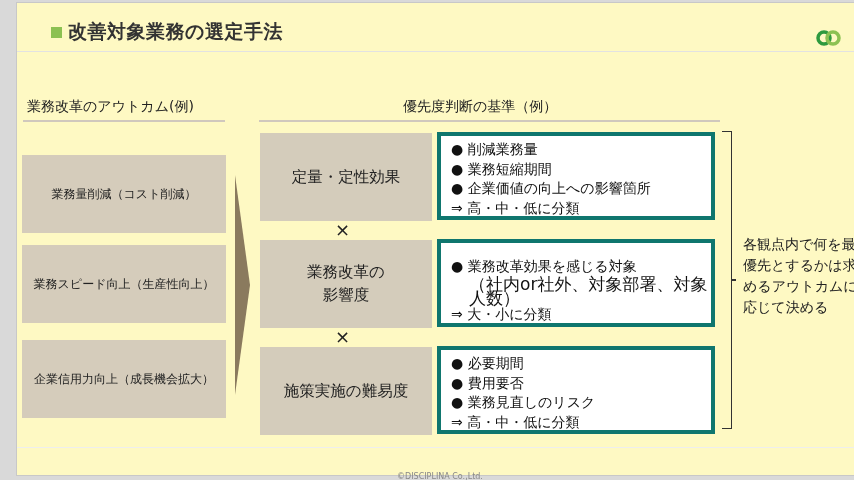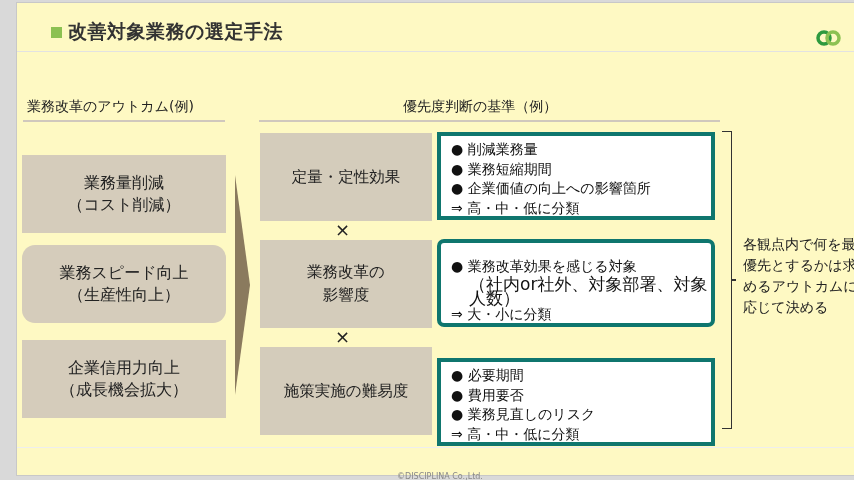--- a/index.html
+++ b/index.html
@@ -13,21 +13,21 @@
   .logo .txt { font-family: "DejaVu Serif", "Liberation Serif", serif; font-size: 15px; letter-spacing: 3px; color: #555; }
   .title-rule { position: absolute; left: 0; right: 0; top: 48px; height: 1px; background: #e2e2e2; }
   .intro { position: absolute; left: 33px; top: 51px; width: 790px; font-size: 12.5px; line-height: 21px; color: #333; }
   .intro .em { color: #c00000; font-weight: bold; }
   .hdr { position: absolute; font-size: 14px; color: #222; }
   .hdr-left { left: 10px; top: 95px; }
   .hdr-right { left: 386px; top: 95px; }
   .rule { position: absolute; height: 2px; background: #d0c8bd; }
   .rule-left { left: 6px; top: 117px; width: 202px; }
   .rule-right { left: 242px; top: 117px; width: 461px; }
-  .obox { position: absolute; left: 5px; width: 204px; height: 78px; background: #d5ccbb; display: flex; flex-direction: column; align-items: center; justify-content: center; font-size: 16px; line-height: 22px; color: #222; text-align: center; }
+  .obox { position: absolute; left: 5px; width: 204px; height: 78px; background: #d5ccbb; display: flex; flex-direction: row; align-items: center; justify-content: center; font-size: 12px; line-height: 22px; color: #222; text-align: center; }
   .chev { position: absolute; left: 218px; top: 172px; }
   .cbox { position: absolute; left: 243px; width: 172px; height: 88px; background: #d4ccbb; display: flex; flex-direction: column; align-items: center; justify-content: center; font-size: 15.5px; line-height: 23px; color: #222; text-align: center; }
   .dbox { position: absolute; left: 420px; width: 278px; height: 88px; border: 4px solid #0f766e; background: #fff; padding: 4px 0 0 10px; font-size: 14px; line-height: 19.5px; color: #111; }
   .dbox .sub { font-size: 17px; line-height: 14px; padding-left: 18px; }
   .times { position: absolute; left: 318px; font-size: 18px; line-height: 18px; color: #222; }
   .bracket { position: absolute; left: 705px; top: 128px; width: 10px; height: 298px; border-top: 1.5px solid #333; border-right: 1.5px solid #333; border-bottom: 1.5px solid #333; }
   .bracket .tick { position: absolute; left: 9px; top: 147px; width: 5px; height: 1.5px; background: #333; }
   .note { position: absolute; left: 726px; top: 231px; width: 120px; font-size: 14px; line-height: 21px; color: #222; }
   .foot-rule { position: absolute; left: 0; right: 0; top: 444px; height: 1px; background: #eeeeee; }
   .footer { position: absolute; left: 0; right: 0; top: 457px; text-align: center; font-size: 8px; color: #888; margin-top: 12px; }
@@ -54,21 +54,21 @@
 
   <div class="hdr hdr-left">業務改革のアウトカム(例)</div>
   <div class="rule rule-left"></div>
   <div class="hdr hdr-right">優先度判断の基準（例）</div>
   <div class="rule rule-right"></div>
 
   <div class="obox" style="top:152px;">
     <div>業務量削減</div>
     <div>（コスト削減）</div>
   </div>
-  <div class="obox" style="top:242px;border-radius:13px;">
+  <div class="obox" style="top:242px;">
     <div>業務スピード向上</div>
     <div>（生産性向上）</div>
   </div>
   <div class="obox" style="top:337px;">
     <div>企業信用力向上</div>
     <div>（成長機会拡大）</div>
   </div>
 
   <svg class="chev" width="16" height="220" viewBox="0 0 16 220">
     <polygon points="0,0 15,110 0,220" fill="#8a7a5e"></polygon>
@@ -83,32 +83,32 @@
     <div>● 企業価値の向上への影響箇所</div>
     <div>⇒ 高・中・低に分類</div>
   </div>
 
   <div class="times" style="top:218px;">×</div>
 
   <div class="cbox" style="top:237px;">
     <div>業務改革の</div>
     <div>影響度</div>
   </div>
-  <div class="dbox" style="top:236px; padding-top:14px;border-radius:7px;">
+  <div class="dbox" style="top:236px; padding-top:14px;">
     <div>● 業務改革効果を感じる対象</div>
     <div class="sub">（社内or社外、対象部署、対象人数）</div>
     <div>⇒ 大・小に分類</div>
   </div>
 
   <div class="times" style="top:325px;">×</div>
 
   <div class="cbox" style="top:344px;">
     <div>施策実施の難易度</div>
   </div>
-  <div class="dbox" style="top:343px;margin-top:12px;">
+  <div class="dbox" style="top:343px;">
     <div>● 必要期間</div>
     <div>● 費用要否</div>
     <div>● 業務見直しのリスク</div>
     <div>⇒ 高・中・低に分類</div>
   </div>
 
   <div class="bracket">
     <div class="tick"></div>
   </div>
   <div class="note">各観点内で何を最優先とするかは求めるアウトカムに応じて決める</div>

